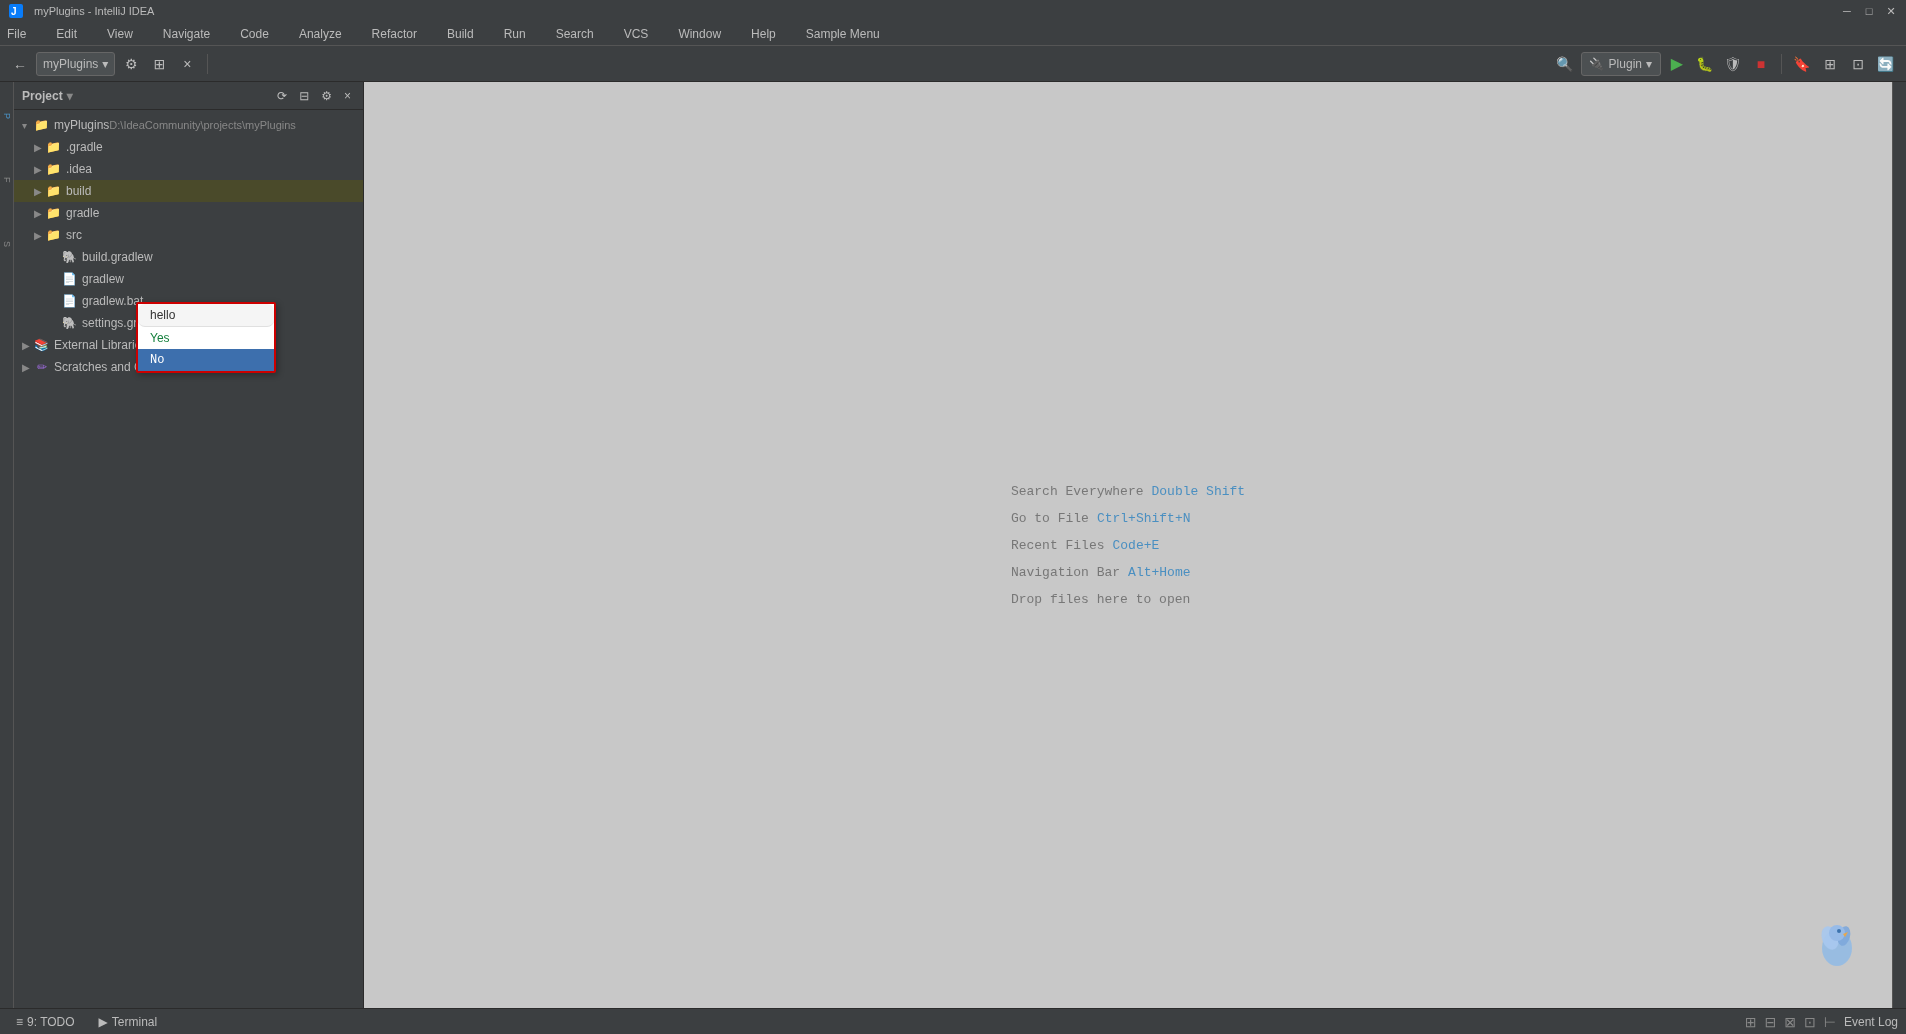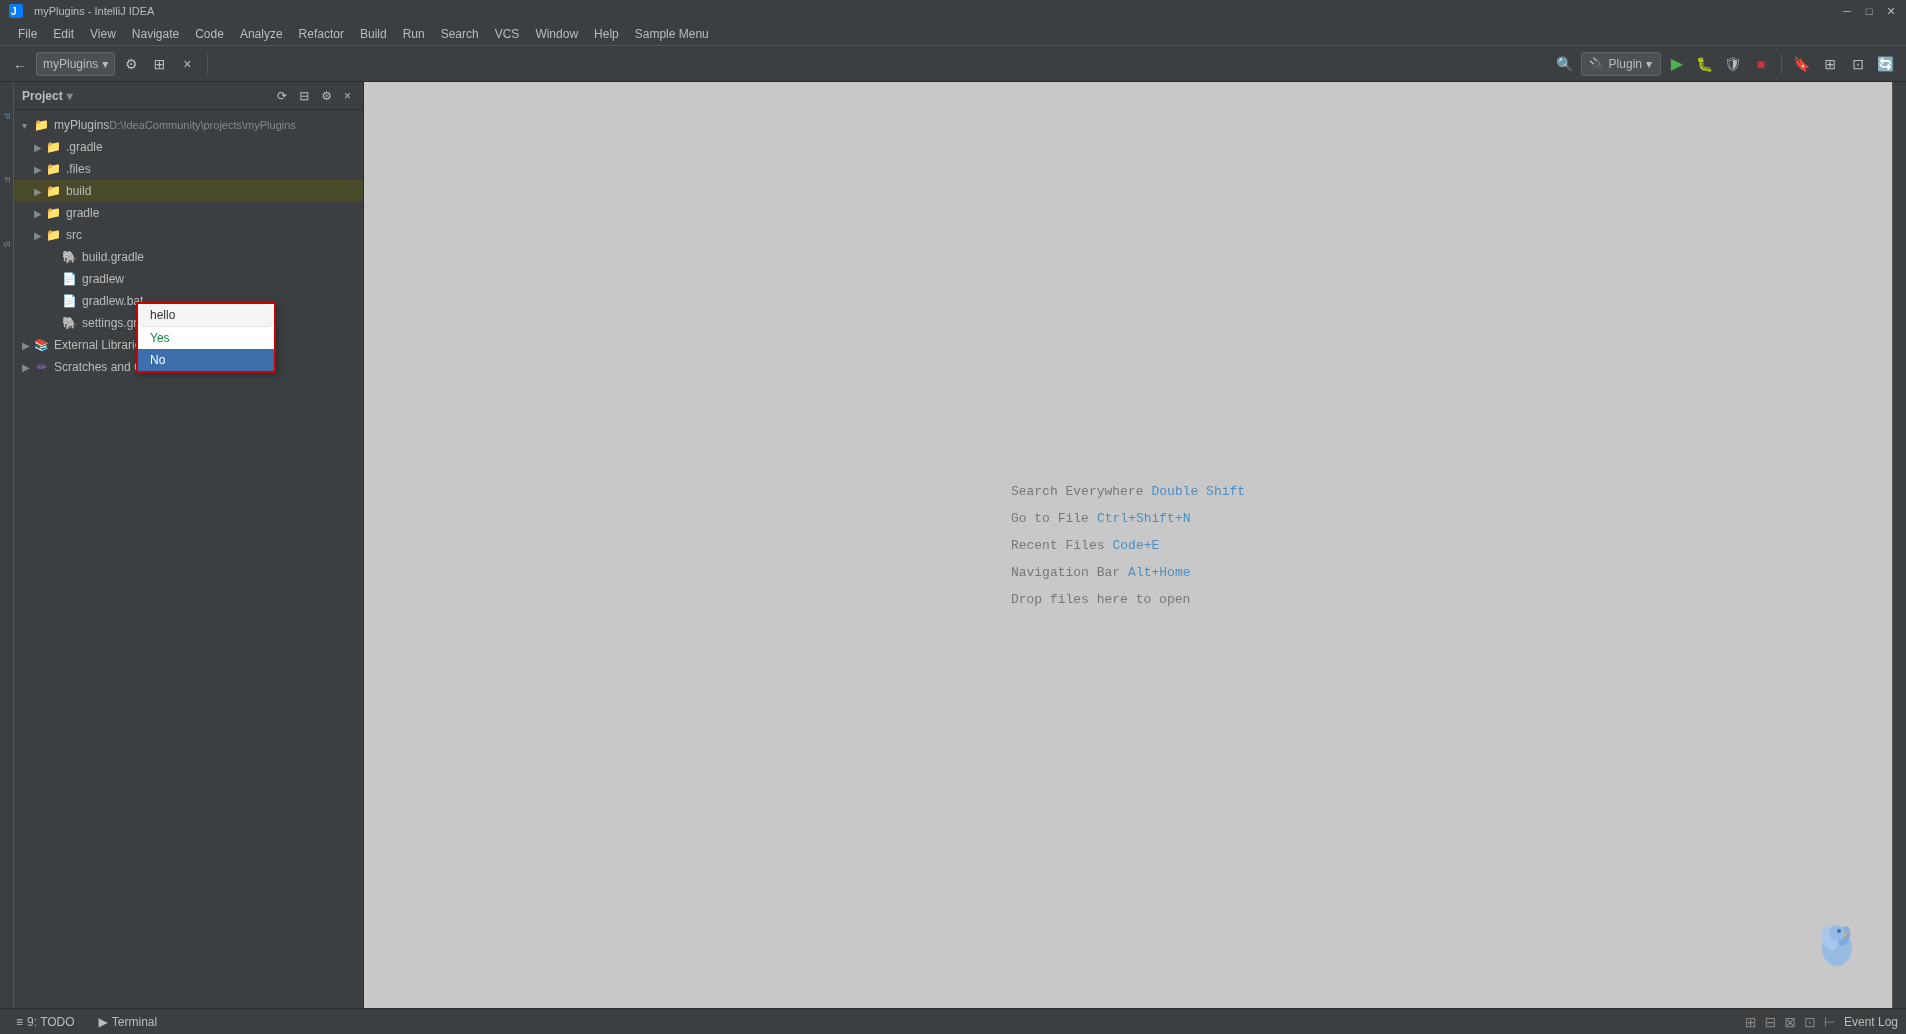--- a/index.html
+++ b/index.html
@@ -48,22 +48,22 @@
       color: #bbbbbb;
       cursor: pointer;
     }
 
     
     .menu-bar {
       background: #3c3f41;
       height: 24px;
       display: flex;
       align-items: center;
-      padding: 0 11px;
-      gap: 2px;
+      padding: 0 0;
+      gap: 16px;
       flex-shrink: 0;
       border-bottom: 1px solid #555;
     }
     .menu-item {
       color: #bbbbbb;
       font-size: 12px;
       padding: 2px 7px;
       cursor: pointer;
       border-radius: 3px;
     }
@@ -320,20 +320,21 @@
     }
     .dropdown-item {
       padding: 4px 12px;
       font-size: 12px;
       color: #15803d;
       cursor: pointer;
     }
     .dropdown-item.selected-item {
       background: #3d6fad;
       color: white;
+      font-family: Liberation Mono, monospace;
     }
 
     
     .ide-bird {
       position: absolute;
       bottom: 40px;
       right: 30px;
       width: 50px;
       height: 50px;
       opacity: 0.8;
@@ -466,21 +467,21 @@
 
       <div class="tree-item indent-1">
         <span class="tree-arrow">▶</span>
         <span class="tree-icon" style="color:#e8c46a;">📁</span>
         <span class="tree-label">.gradle</span>
       </div>
 
       <div class="tree-item indent-1">
         <span class="tree-arrow">▶</span>
         <span class="tree-icon" style="color:#e8c46a;">📁</span>
-        <span class="tree-label">.files</span>
+        <span class="tree-label">.idea</span>
       </div>
 
       <div class="tree-item indent-1 highlighted">
         <span class="tree-arrow">▶</span>
         <span class="tree-icon" style="color:#e8c46a;">📁</span>
         <span class="tree-label">build</span>
       </div>
 
       <div class="tree-item indent-1">
         <span class="tree-arrow">▶</span>
@@ -490,21 +491,21 @@
 
       <div class="tree-item indent-1">
         <span class="tree-arrow">▶</span>
         <span class="tree-icon" style="color:#e8c46a;">📁</span>
         <span class="tree-label">src</span>
       </div>
 
       <div class="tree-item indent-2">
         <span class="tree-arrow" style="visibility:hidden;">▶</span>
         <span class="tree-icon" style="color:#02a8e2;">🐘</span>
-        <span class="tree-label">build.gradle</span>
+        <span class="tree-label">build.gradlew</span>
       </div>
 
       <div class="tree-item indent-2">
         <span class="tree-arrow" style="visibility:hidden;">▶</span>
         <span class="tree-icon">📄</span>
         <span class="tree-label">gradlew</span>
       </div>
 
       <div class="tree-item indent-2">
         <span class="tree-arrow" style="visibility:hidden;">▶</span>

